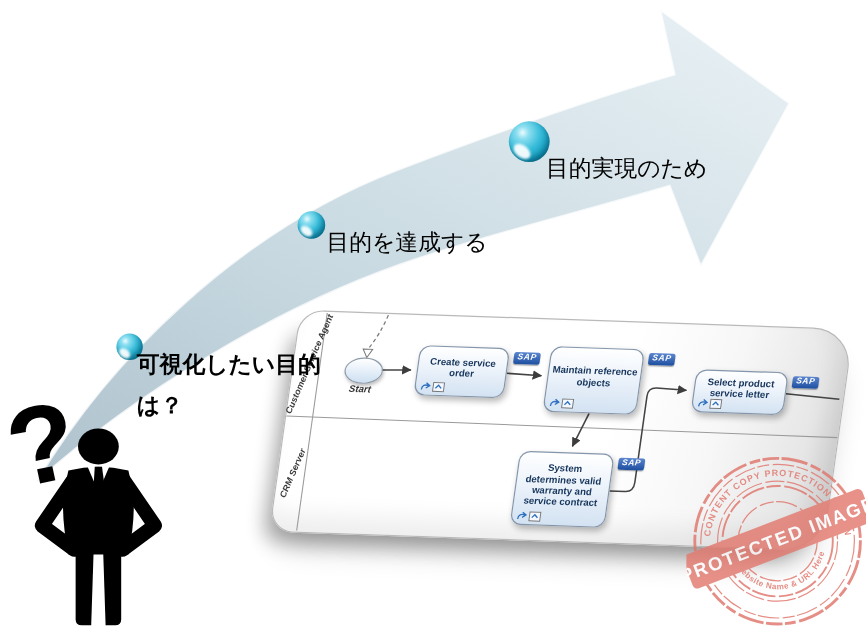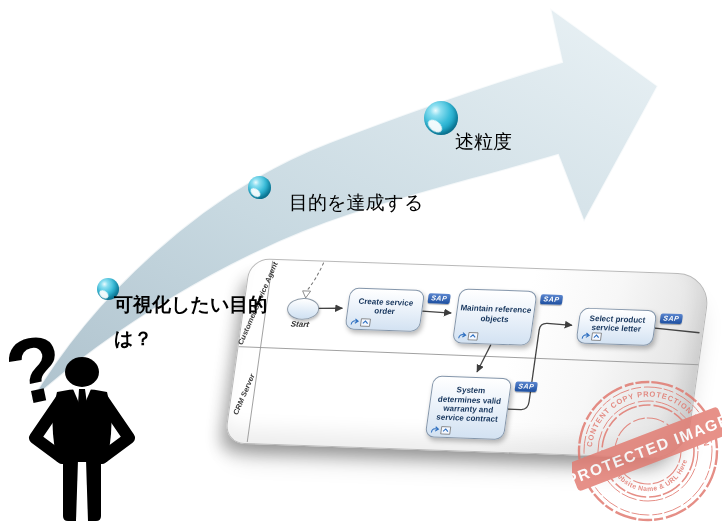--- a/index.html
+++ b/index.html
@@ -16,21 +16,21 @@
     box-shadow:inset -2px -3px 4px rgba(0,40,60,.35);}
   .sphere::after{content:"";position:absolute;left:10%;top:58%;width:46%;height:30%;
     background:rgba(255,255,255,.92);border-radius:50%;transform:rotate(38deg);filter:blur(.7px);}
   .s1{left:97px;top:278px;width:22px;height:22px;}
   .s2{left:248px;top:176px;width:23px;height:23px;}
   .s3{left:424px;top:101px;width:34px;height:34px;}
 
   
   .step{position:absolute;z-index:4;color:#000;font-size:19px;line-height:34px;white-space:nowrap;}
   .st1{left:114px;top:288px;font-weight:bold;}
-  .st2{left:289px;top:186px;font-family:Liberation Serif, serif;}
+  .st2{left:272px;top:186px;font-family:Liberation Serif, serif;}
   .st3{left:455px;top:126px;line-height:32px;}
 
   
   .person{position:absolute;left:5px;top:330px;width:150px;height:194px;z-index:4;}
 
   
   .panel{position:absolute;left:250px;top:258px;width:460px;height:184px;z-index:2;
     transform-origin:0 0;transform:rotate(2deg) skewX(-6deg);
     background:linear-gradient(100deg,#ffffff 58%,#f7f7f7 76%,#e6e6e6 92%,#d3d3d3 100%);
     border:1px solid #b9b9b9;border-radius:20px 34px 34px 20px;
@@ -153,21 +153,21 @@
   <div class="sphere s3"></div>
 
   <div class="step st1">
     <div>可視化したい目的</div>
     <div>は？</div>
   </div>
   <div class="step st2">
     <div>目的を達成する</div>
   </div>
   <div class="step st3">
-    <div>述粒度</div>
+    <div>目的実現のため</div>
   </div>
 
   <div class="person">
     <svg width="150" height="194" viewBox="0 0 150 194">
       <text x="2" y="72" font-size="92" font-weight="bold" fill="#000" transform="rotate(-12 30 40)">?</text>
       <g>
         <ellipse cx="77" cy="42" rx="17" ry="15" fill="#000"></ellipse>
         <path d="M52,62 Q77,56 102,62 L106,80 Q108,102 102,132 L52,132 Q46,102 48,80 Z" fill="#000"></path>
         <path d="M56,70 L30,108 L57,128" stroke="#000" stroke-width="12" stroke-linecap="round" stroke-linejoin="round" fill="none"></path>
         <path d="M98,70 L124,108 L97,128" stroke="#000" stroke-width="12" stroke-linecap="round" stroke-linejoin="round" fill="none"></path>

